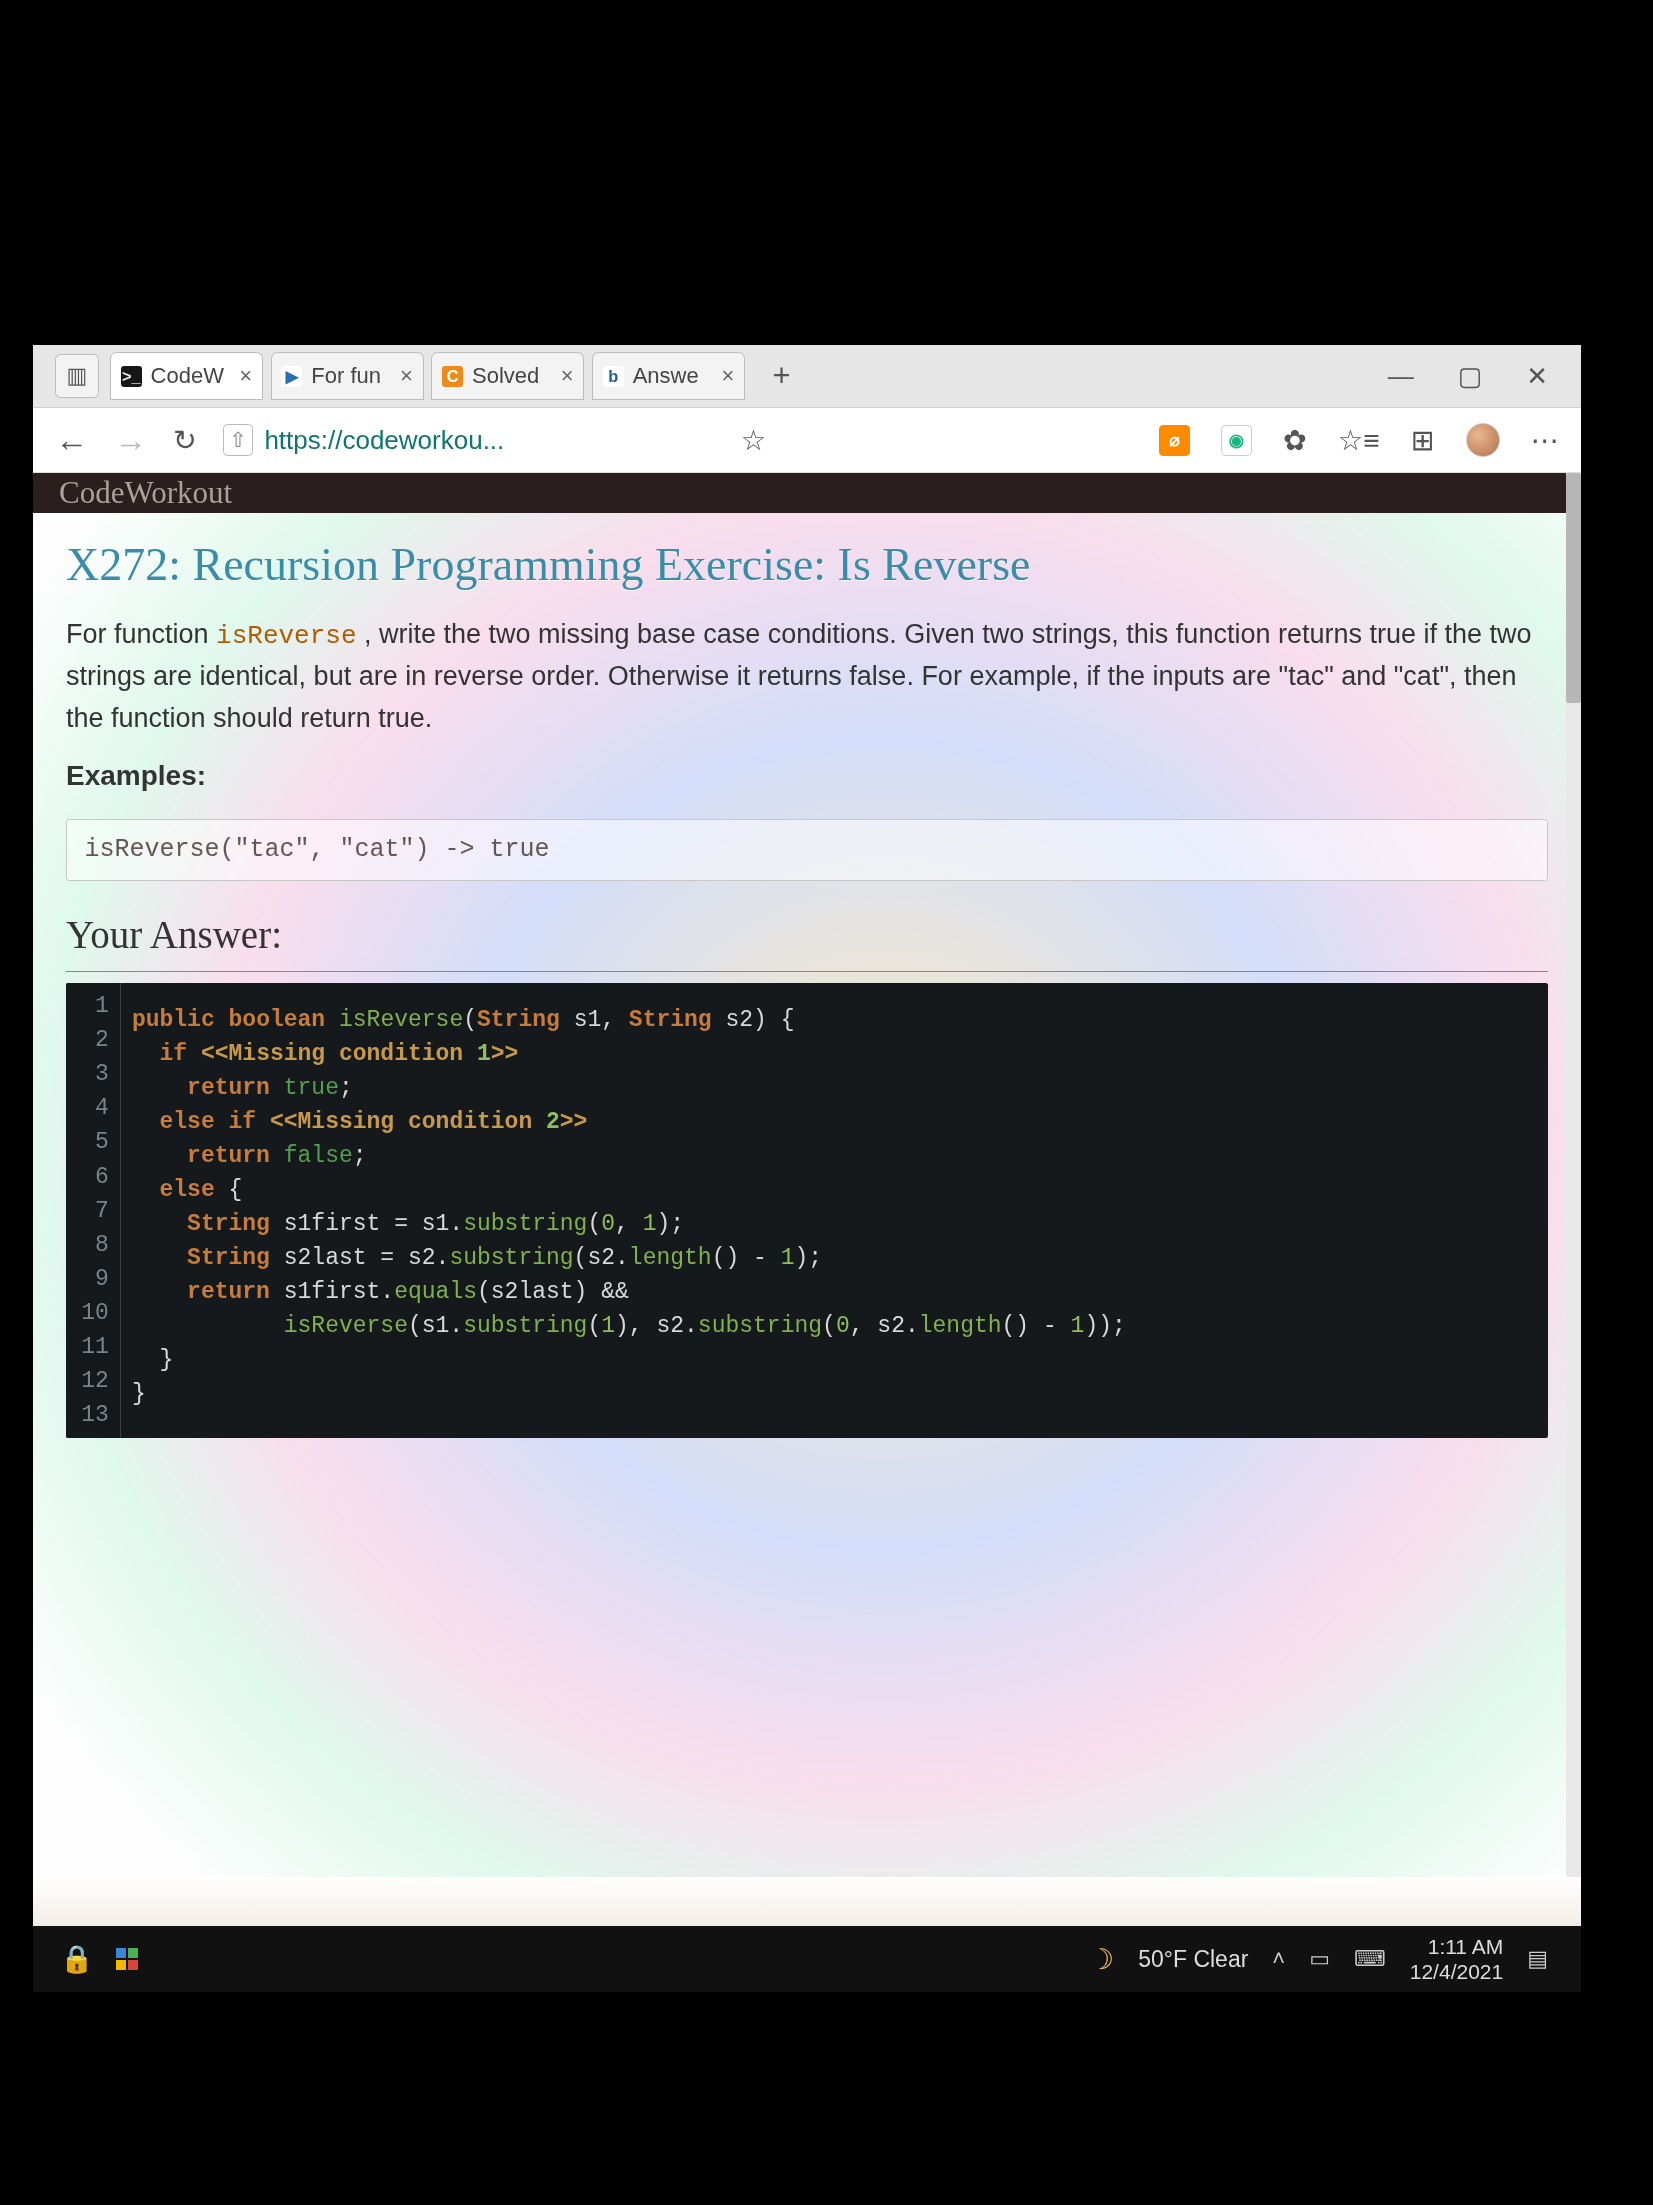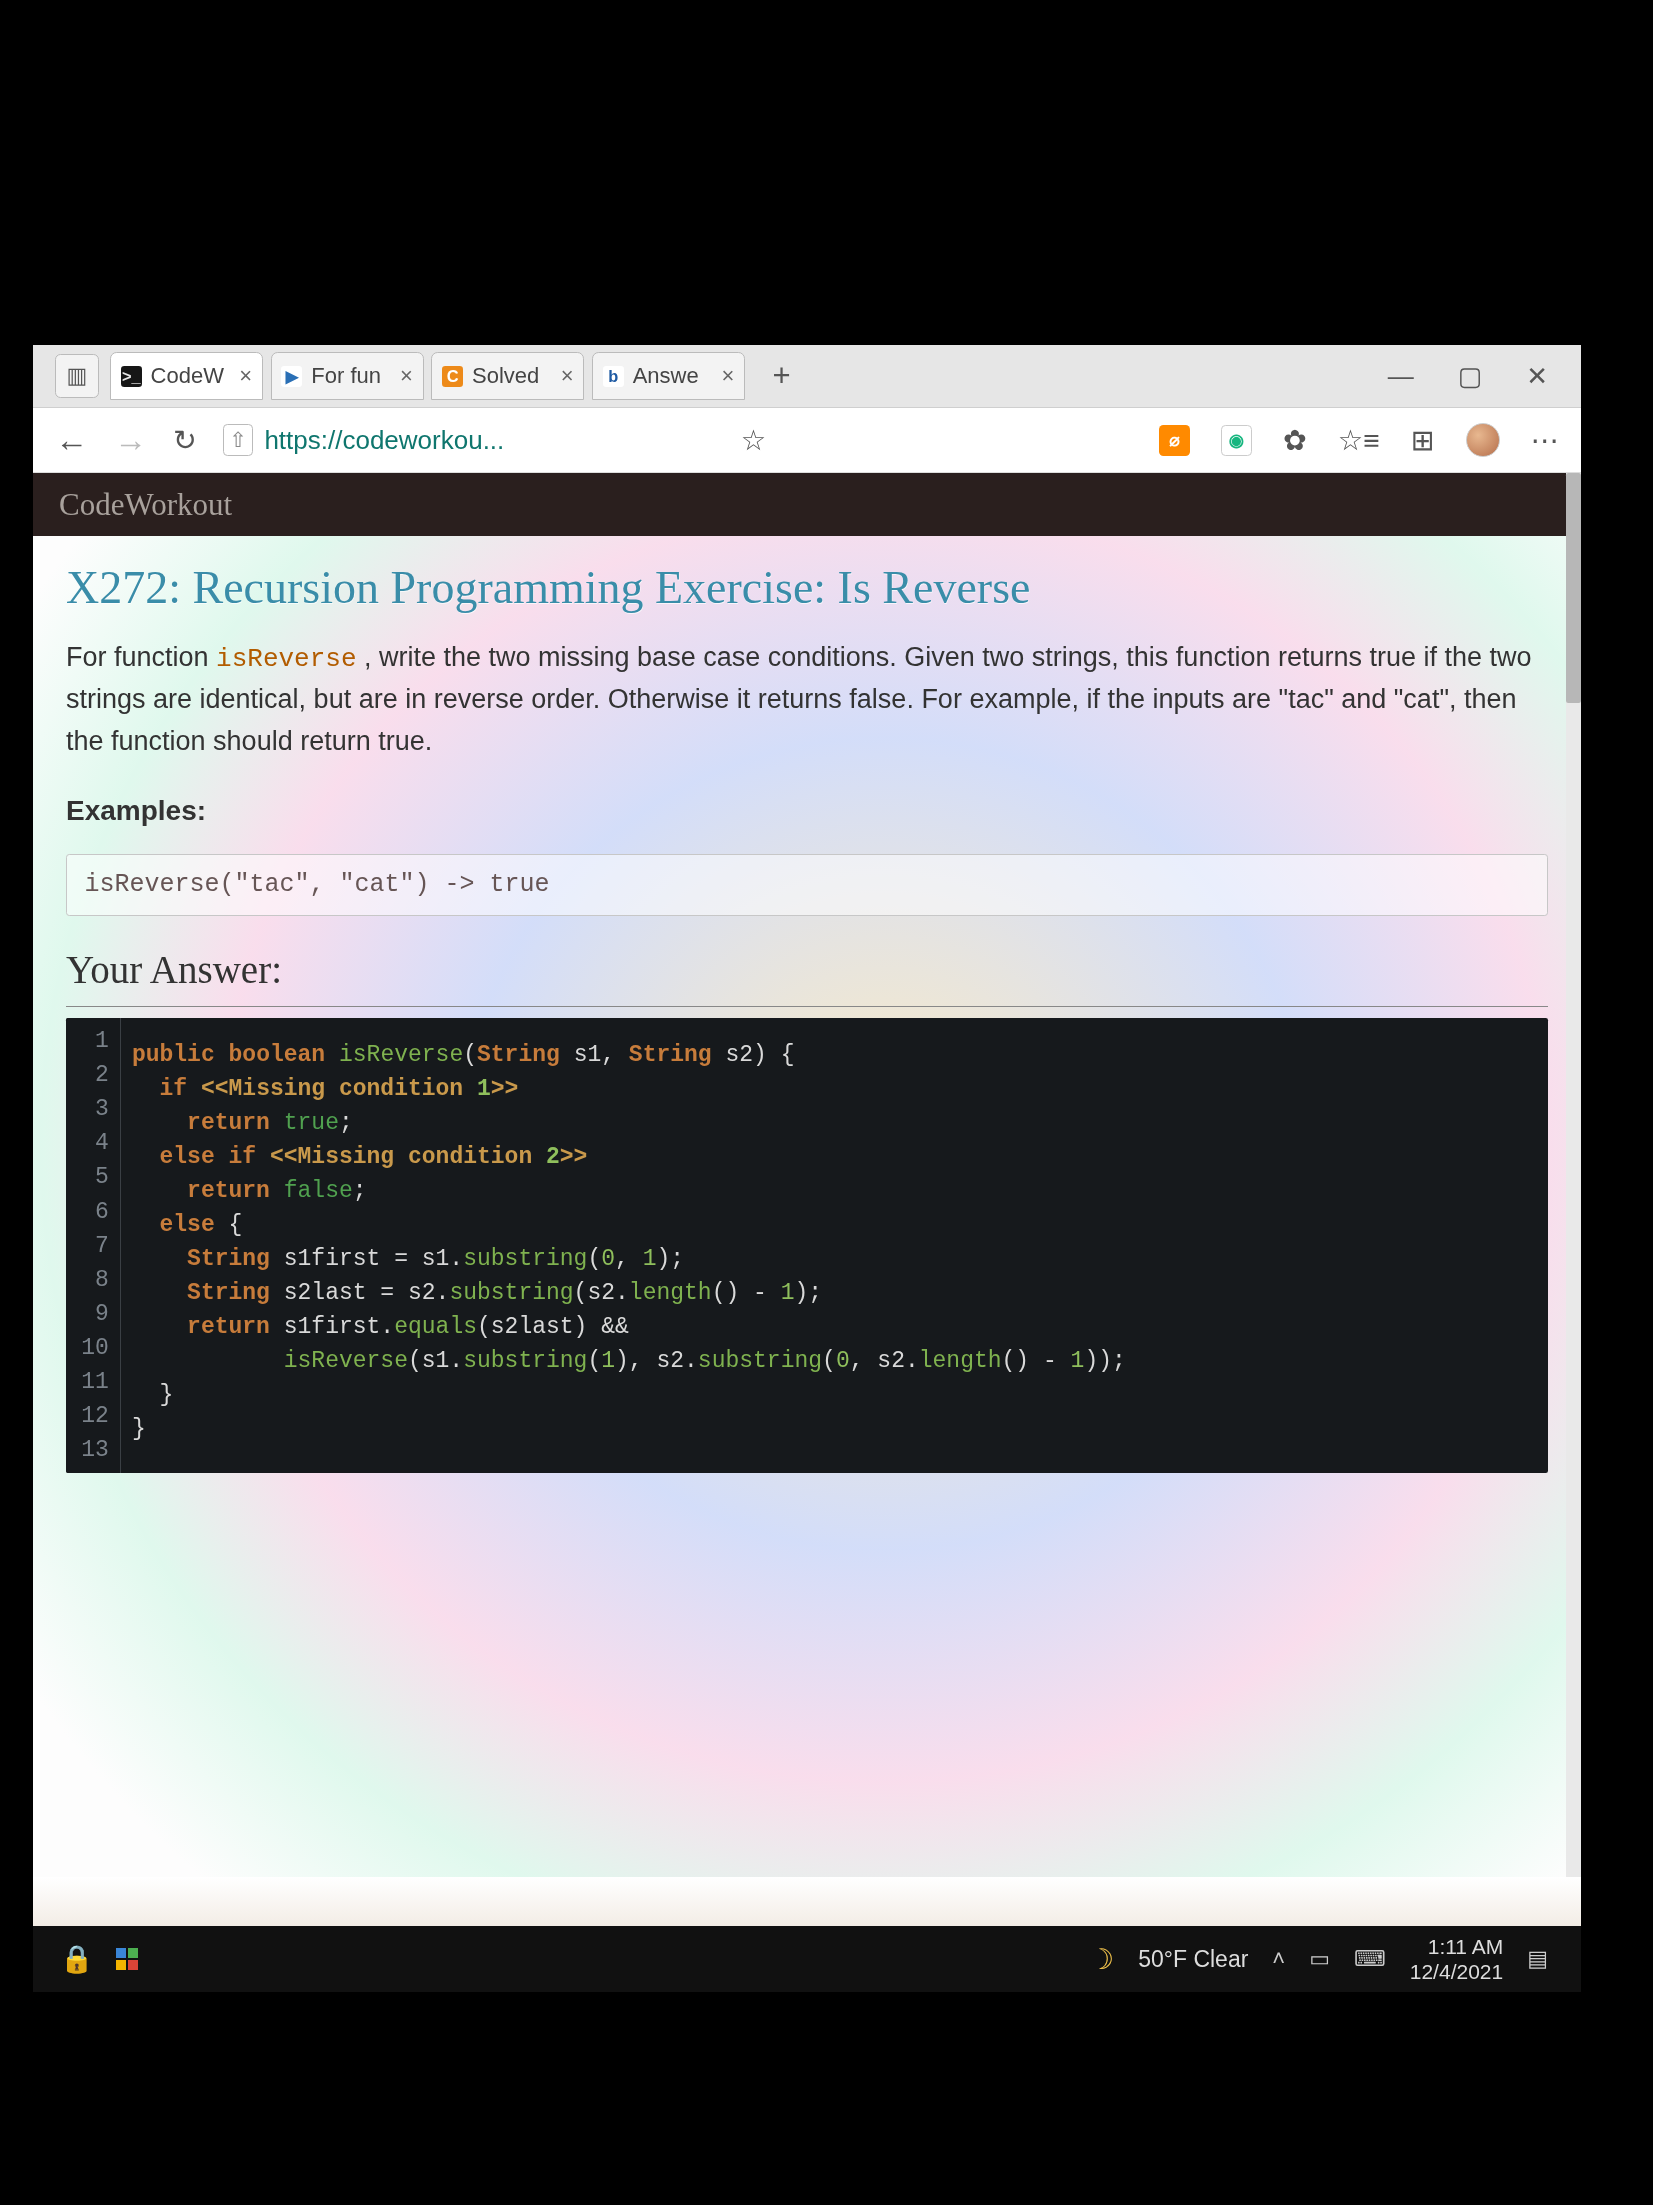--- a/index.html
+++ b/index.html
@@ -78,41 +78,41 @@
 
   
   .page {
     flex:1;
     overflow:hidden;
     background: radial-gradient(ellipse at 55% 45%, rgba(255,228,160,0.55), rgba(180,200,255,0.5) 35%, rgba(255,200,230,0.5) 55%, rgba(200,255,230,0.45) 70%, #fdfdfd 85%);
     position:relative;
   }
   .brand-bar {
     background:#2a1f1e;
-    height:63px;
+    height:40px;
     display:flex;
     align-items:center;
     padding-left:26px;
   }
   .brand { font-size:31px; color:#a8a19c; font-family: Georgia, serif; }
   .content { padding: 11px 33px 0 33px; }
   h1.ex-title {
     font-family: Georgia, "Times New Roman", serif;
     font-weight: normal;
     font-size: 46px;
     color: #3a8da9;
     text-shadow: 0.5px 0.5px 0 rgba(255,255,255,0.7);
     line-height: 1.15;
     margin: 15.3px 0 22px 0;
   }
   .desc {
     font-size: 27px;
     color:#333;
     line-height:1.55;
-    margin-bottom: 32px;
+    margin-bottom: 20px;
   }
   .desc code { font-family: "Courier New", monospace; color:#b25c00; font-size:26px; }
   .examples-label { font-size:28px; color:#333; margin-bottom:27px;font-weight:bold; }
   .example-box {
     border:0.5px solid #c7c7c7;
     border-radius:3.3px;
     background: rgba(255,255,255,0.5);
     padding:15.3px 17.5px;
     font-family:"Courier New", monospace;
     font-size:25px;

